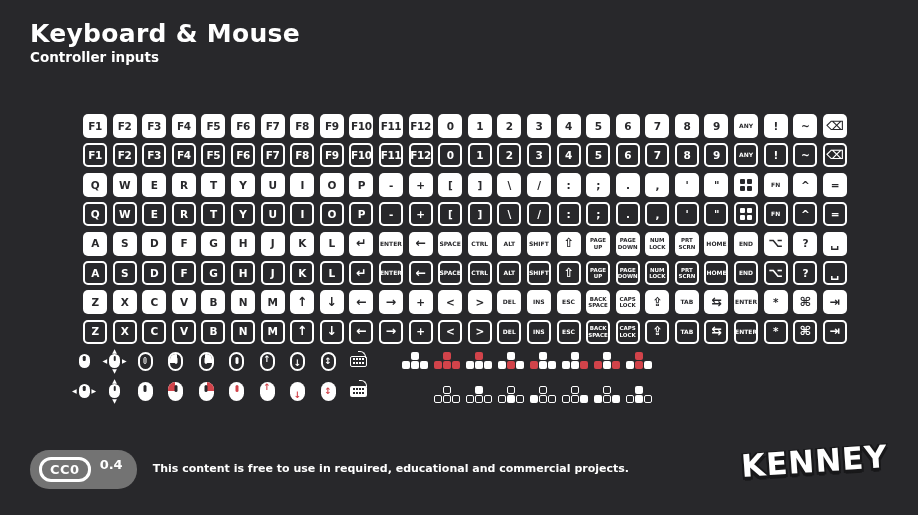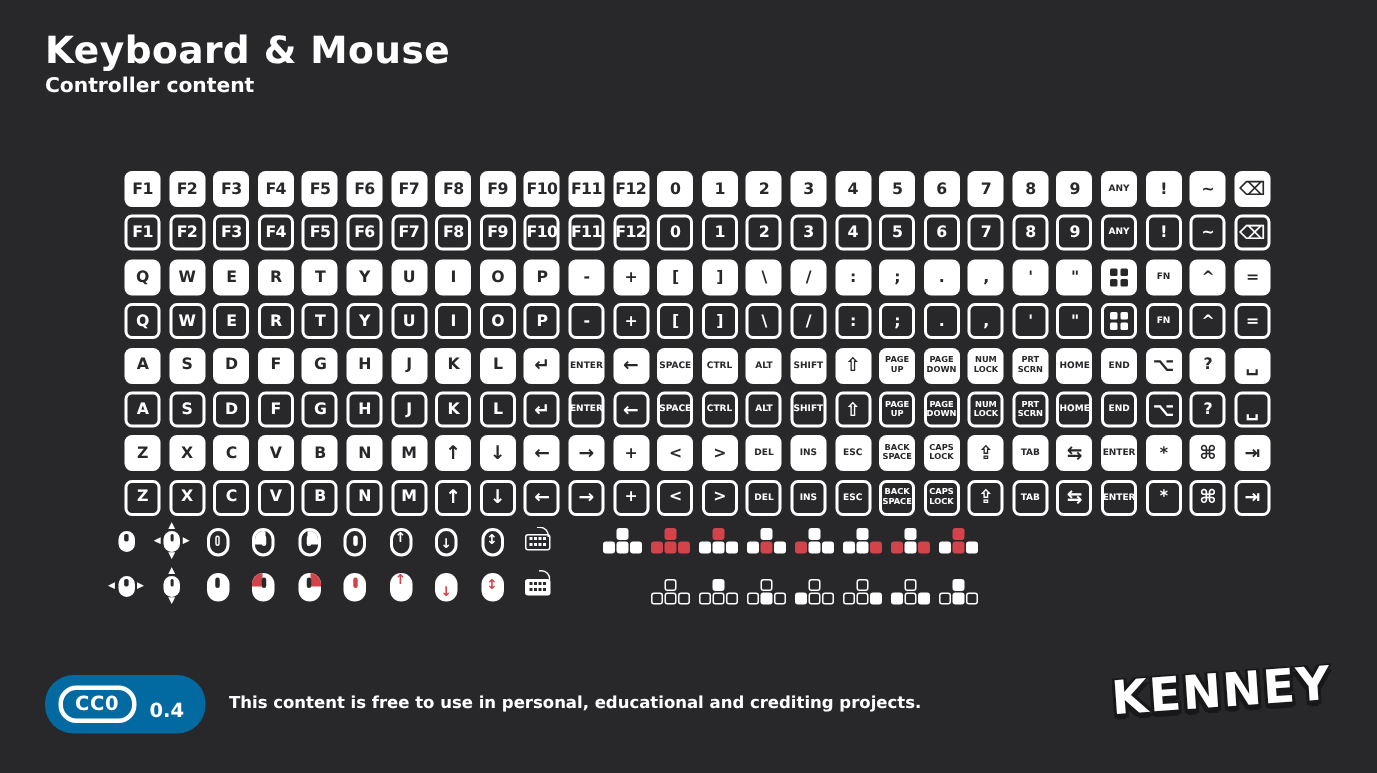--- a/index.html
+++ b/index.html
@@ -49,35 +49,35 @@
   .cluster-row{position:absolute;display:flex;gap:6px;}
   .cluster{display:grid;grid-template-columns:repeat(3,8px);grid-template-rows:8px 8px;gap:1px;flex:none;}
   .cell{border-radius:2px;box-sizing:border-box;}
   .cell.s-off{background:#fff;}
   .cell.s-on{background:var(--accent,#d2434a);}
   .cell.o-off{border:1.6px solid #fff;}
   .cell.o-on{background:#fff;}
 
   
   .footer{position:absolute;left:30px;top:450px;display:flex;align-items:center;}
-  .pill{background:#0369a1;border-radius:19px;padding:7px 14px 7px 9px;display:flex;align-items:flex-end;gap:9px;}
+  .pill{background:#737373;border-radius:19px;padding:7px 14px 7px 9px;display:flex;align-items:flex-start;gap:9px;}
   .cc-badge{border:3px solid #fff;border-radius:12px;padding:2px 8px;font-weight:800;font-size:13px;letter-spacing:.5px;}
   .version{font-weight:700;font-size:13px;}
   .lines{margin-left:16px;font-size:11px;font-weight:700;line-height:1.35;}
   .logo{position:absolute;right:30px;top:443px;font-size:31px;font-weight:800;letter-spacing:1px;transform:rotate(-4deg);
         text-shadow:2px 3px 0 #18181a,-2px 3px 0 #18181a,0 4px 0 #18181a,2px -1px 0 #18181a,-2px -1px 0 #18181a;}
 </style>
 </head>
 <body>
 
 <div class="stage">
 
   <div class="header">
     <div class="title">Keyboard &amp; Mouse</div>
-    <div class="subtitle">Controller content</div>
+    <div class="subtitle">Controller inputs</div>
   </div>
 
   <div class="sheet" id="sheet">
       <div class="key-row">
         <div class="key solid">
           <span class="kch">F1</span>
         </div>
         <div class="key solid">
           <span class="kch">F2</span>
         </div>
@@ -969,19 +969,19 @@
         <div class="cell o-off" style="grid-area: 2 / 3;"></div>
       </div>
     </div>
 
   <div class="footer">
     <div class="pill">
       <span class="cc-badge">CC0</span>
       <span class="version">0.4</span>
     </div>
     <div class="lines">
-      <div>This content is free to use in personal, educational and crediting projects.</div>
+      <div>This content is free to use in required, educational and commercial projects.</div>
     </div>
   </div>
 
   <div class="logo">KENNEY</div>
 
 </div>
 
 </body></html>

